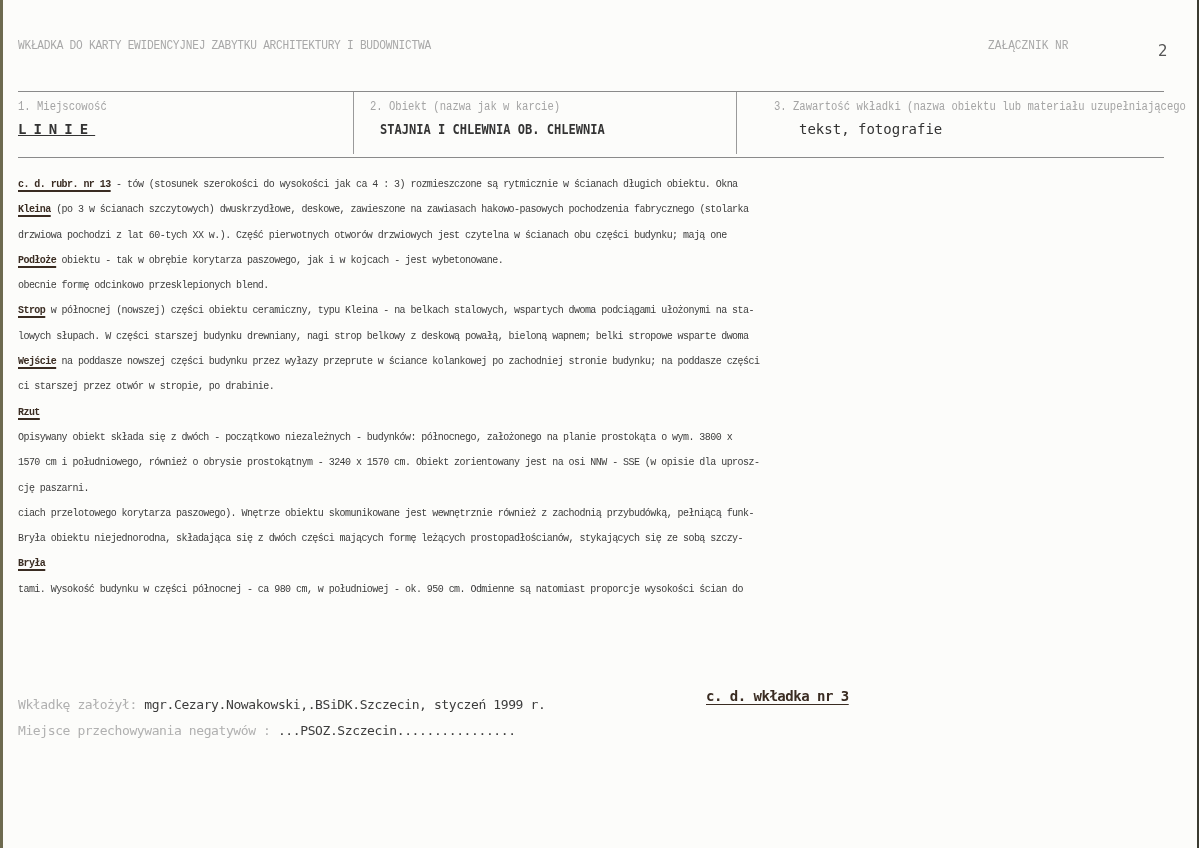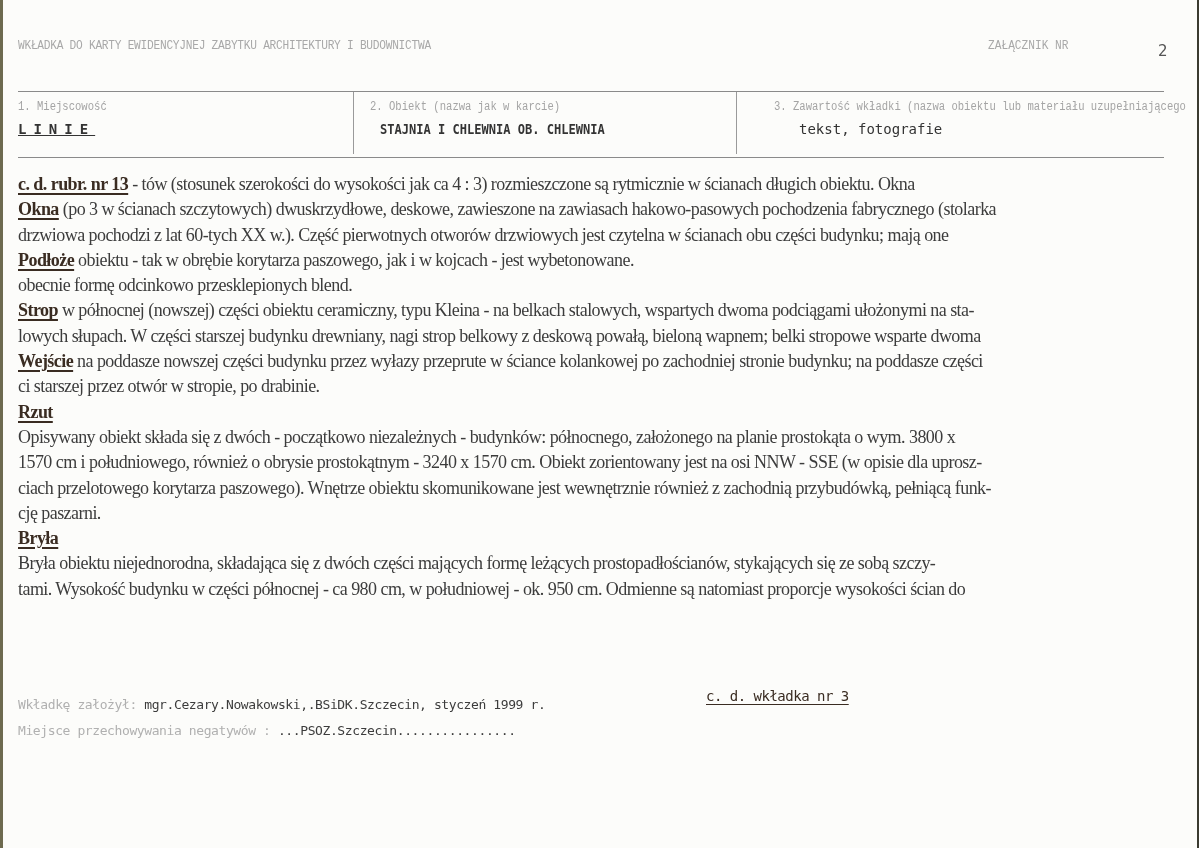--- a/index.html
+++ b/index.html
@@ -63,40 +63,40 @@
   }
   .f1-label { left: 18px; top: 100px; }
   .f1-value { left: 18px; top: 121px; font-weight: bold; letter-spacing: 7px; text-decoration: underline; }
   .f2-label { left: 370px; top: 100px; }
   .f2-value { left: 380px; top: 121px; font-weight: bold; letter-spacing: 0px; transform: scaleX(0.86); transform-origin: left top; }
   .f3-label { left: 774px; top: 100px; }
   .f3-value { left: 799px; top: 121px; }
 
   .body-text {
     position: absolute; left: 18px; top: 172px; width: 1150px;
-    font-size: 18px; line-height: 25.3px; color: #3c3c3c;
-    font-family: Liberation Serif, serif;
+    font-size: 10px; line-height: 25.3px; color: #3c3c3c;
+    font-family: Liberation Mono, monospace;
     letter-spacing: -0.55px;
   }
   .line { white-space: nowrap; height: 25.3px; }
   .hl {
     font-weight: bold; text-decoration: underline; text-decoration-thickness: 1.5px;
     color: #3a2c22; text-underline-offset: 3px;
   }
   .footer-line {
     position: absolute; left: 18px; font-size: 13px; white-space: nowrap;
     font-family: "DejaVu Sans Mono", monospace; letter-spacing: -0.4px;
   }
   .footer-line .flabel { color: #b0b0b0; }
   .footer-line .fvalue { color: #3c3c3c; }
   .fl1 { top: 697px; }
   .fl2 { top: 723px; }
   .continuation {
     position: absolute; left: 706px; top: 688px;
-    font-size: 14px; font-weight: normal; color: #3a2c22;
+    font-size: 14px; font-weight: bold; color: #3a2c22;
     text-decoration: underline; text-underline-offset: 3px;
     font-family: "DejaVu Sans Mono", monospace; letter-spacing: -0.5px;
   }
 </style>
 </head>
 <body>
 
 <div class="edge-left"></div>
 <div class="edge-right"></div>
 
@@ -113,35 +113,35 @@
 <div class="field-value f1-value">LINIE</div>
 
 <div class="field-label f2-label">2. Obiekt (nazwa jak w karcie)</div>
 <div class="field-value f2-value">STAJNIA I CHLEWNIA OB. CHLEWNIA</div>
 
 <div class="field-label f3-label">3. Zawartość wkładki (nazwa obiektu lub materiału uzupełniającego</div>
 <div class="field-value f3-value">tekst, fotografie</div>
 
 <div class="body-text">
   <div class="line"><span class="hl">c. d. rubr. nr 13</span><span> - tów (stosunek szerokości do wysokości jak ca 4 : 3) rozmieszczone są rytmicznie w ścianach długich obiektu. Okna</span></div>
-  <div class="line"><span class="hl">Okna</span><span> (po 3 w ścianach szczytowych) dwuskrzydłowe, deskowe, zawieszone na zawiasach hakowo-pasowych pochodzenia fabrycznego (stolarka</span></div>
+  <div class="line"><span class="hl">Kleina</span><span> (po 3 w ścianach szczytowych) dwuskrzydłowe, deskowe, zawieszone na zawiasach hakowo-pasowych pochodzenia fabrycznego (stolarka</span></div>
   <div class="line"><span>drzwiowa pochodzi z lat 60-tych XX w.). Część pierwotnych otworów drzwiowych jest czytelna w ścianach obu części budynku; mają one</span></div>
   <div class="line"><span class="hl">Podłoże</span><span> obiektu - tak w obrębie korytarza paszowego, jak i w kojcach - jest wybetonowane.</span></div>
   <div class="line"><span>obecnie formę odcinkowo przesklepionych blend.</span></div>
   <div class="line"><span class="hl">Strop</span><span> w północnej (nowszej) części obiektu ceramiczny, typu Kleina - na belkach stalowych, wspartych dwoma podciągami ułożonymi na sta-</span></div>
   <div class="line"><span>lowych słupach. W części starszej budynku drewniany, nagi strop belkowy z deskową powałą, bieloną wapnem; belki stropowe wsparte dwoma</span></div>
   <div class="line"><span class="hl">Wejście</span><span> na poddasze nowszej części budynku przez wyłazy przeprute w ściance kolankowej po zachodniej stronie budynku; na poddasze części</span></div>
   <div class="line"><span>ci starszej przez otwór w stropie, po drabinie.</span></div>
   <div class="line"><span class="hl">Rzut</span></div>
   <div class="line"><span>Opisywany obiekt składa się z dwóch - początkowo niezależnych - budynków: północnego, założonego na planie prostokąta o wym. 3800 x</span></div>
   <div class="line"><span>1570 cm i południowego, również o obrysie prostokątnym - 3240 x 1570 cm. Obiekt zorientowany jest na osi NNW - SSE (w opisie dla uprosz-</span></div>
+  <div class="line"><span>cję paszarni.</span></div>
   <div class="line"><span>ciach przelotowego korytarza paszowego). Wnętrze obiektu skomunikowane jest wewnętrznie również z zachodnią przybudówką, pełniącą funk-</span></div>
-  <div class="line"><span>cję paszarni.</span></div>
+  <div class="line"><span>Bryła obiektu niejednorodna, składająca się z dwóch części mających formę leżących prostopadłościanów, stykających się ze sobą szczy-</span></div>
   <div class="line"><span class="hl">Bryła</span></div>
-  <div class="line"><span>Bryła obiektu niejednorodna, składająca się z dwóch części mających formę leżących prostopadłościanów, stykających się ze sobą szczy-</span></div>
   <div class="line"><span>tami. Wysokość budynku w części północnej - ca 980 cm, w południowej - ok. 950 cm. Odmienne są natomiast proporcje wysokości ścian do</span></div>
 </div>
 
 <div class="continuation">c. d. wkładka nr 3</div>
 
 <div class="footer-line fl1">
   <span class="flabel">Wkładkę założył: </span><span class="fvalue">mgr.Cezary.Nowakowski,.BSiDK.Szczecin, styczeń 1999 r.</span>
 </div>
 <div class="footer-line fl2">
   <span class="flabel">Miejsce przechowywania negatywów : </span><span class="fvalue">...PSOZ.Szczecin................</span>

